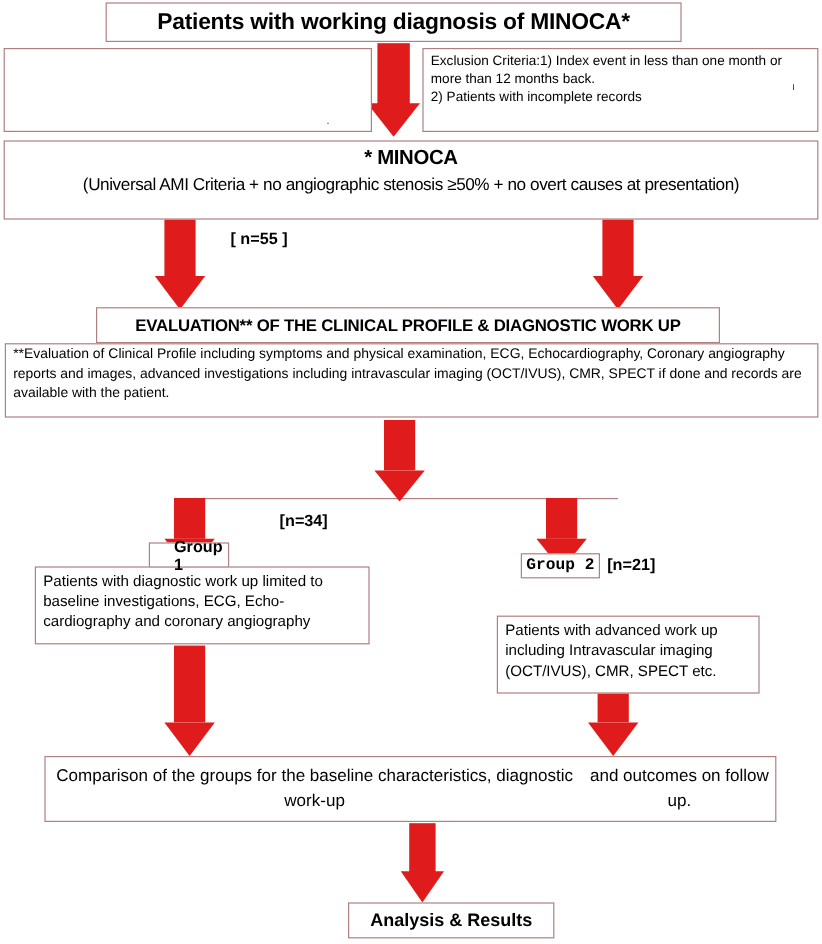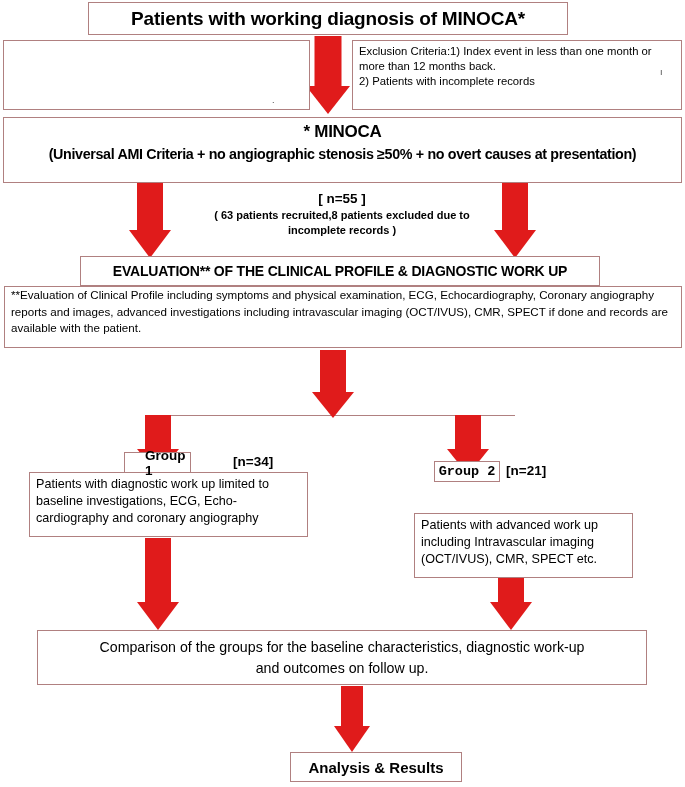--- a/index.html
+++ b/index.html
@@ -91,29 +91,27 @@
     font-size: 17px;
     font-weight: bold;
     line-height: 23px;
     letter-spacing: -0.3px;
   }
   #minoca-sub {
     font-size: 14.3px;
     line-height: 22px;
     letter-spacing: -0.35px;
     white-space: nowrap;
-    font-weight: bold;
   }
 
   
   #nblock {
     left: 192px;
     top: 190px;
     width: 300px;
-    text-align: center;
     font-weight: bold;
   }
   #n-total { font-size: 13.5px; line-height: 18px; }
   #n-note  { font-size: 11px;   line-height: 15px; }
 
   
   #evaluation-header-box {
     left: 80px;
     top: 256px;
     width: 520px;
@@ -148,21 +146,21 @@
     font-weight: bold;
     z-index: 7;
   }
   .group-count {
     position: absolute;
     font-size: 13.5px;
     font-weight: bold;
     z-index: 7;
   }
   #group1-tab   { left: 124px; top: 452px; width: 67px; height: 21px; padding-left: 20px; }
-  #group1-count { left: 196px; top: 454px; padding-left: 37px; }
+  #group1-count { left: 196px; top: 426px; padding-left: 37px; }
   #group1-box {
     left: 29px;
     top: 472px;
     width: 279px;
     height: 65px;
     padding: 3px 6px 0 6px;
     font-size: 12.6px;
     line-height: 17px;
   }
   #group2-tab   { left: 434px; top: 461px; width: 66px; height: 21px; font-family: Liberation Mono, monospace; }
@@ -178,21 +176,21 @@
     margin-top: 32px;
   }
 
   
   #comparison-box {
     left: 37px;
     top: 630px;
     width: 610px;
     height: 55px;
     display: flex;
-    flex-direction: column;
+    flex-direction: row;
     align-items: center;
     justify-content: center;
     text-align: center;
     font-size: 14.2px;
     line-height: 21px;
   }
 
   
   #analysis-box {
     left: 266px;
@@ -274,21 +272,20 @@
     <div class="head" style="border-left-width:21px; border-right-width:21px; border-top-width:28px;"></div>
   </div>
 
   <div class="arrow" style="left:493px; top:181px; width:44px; height:77px;">
     <div class="shaft" style="width:26px; height:50px;"></div>
     <div class="head" style="border-left-width:21px; border-right-width:21px; border-top-width:28px;"></div>
   </div>
 
   <div class="plain-text" id="nblock">
     <div id="n-total">[ n=55 ]</div>
-    <div id="n-note">( 63 patients recruited,8 patients excluded due to incomplete records )</div>
   </div>
 
   <div class="node" id="evaluation-header-box">
     <span>EVALUATION** OF THE CLINICAL PROFILE &amp; DIAGNOSTIC WORK UP</span>
   </div>
 
   <div class="node" id="evaluation-detail-box">
     <span>**Evaluation of Clinical Profile including symptoms and physical examination, ECG, Echocardiography, Coronary angiography reports and images, advanced investigations including intravascular imaging (OCT/IVUS), CMR, SPECT if done and records are available with the patient.</span>
   </div>
 

